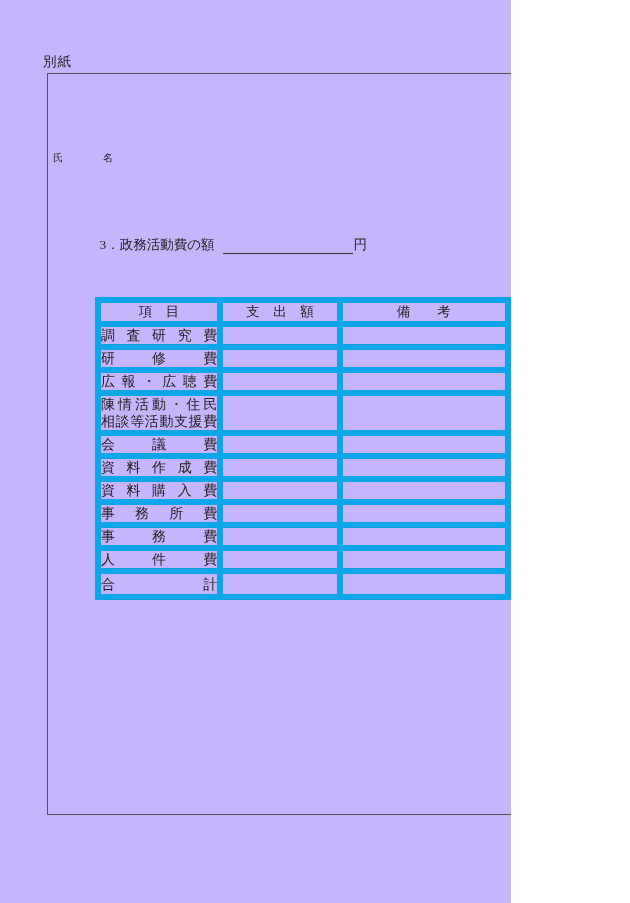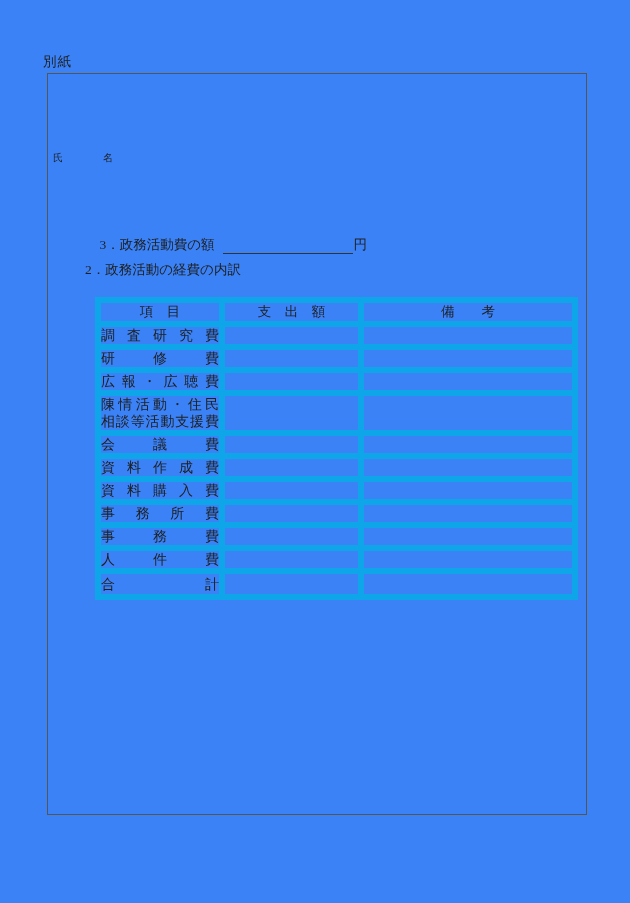--- a/index.html
+++ b/index.html
@@ -1,17 +1,17 @@
 <!DOCTYPE html>
 <html><head>
 <meta charset="utf-8">
 <style>
   html,body { margin:0; padding:0; background:#fff; }
   .page {
-    position:relative; width:630px; height:903px; background:#3b82f6;
+    position:relative; width:511px; height:903px; background:#c4b5fd;
     font-family:"Liberation Serif","DejaVu Serif",serif;
     color:#1f1f1f; overflow:hidden;
   }
   .attachment {
     position:absolute; left:43px; top:53px;
     font-size:13.5px; letter-spacing:1px;
   }
   .form-box {
     position:absolute; left:47px; top:73px; width:538px; height:740px;
     border:1px solid #555;
@@ -74,21 +74,20 @@
 
   <div class="form-box"></div>
 
 
   <div class="name-label">氏　　　　名</div>
 
   <div class="section1">
     <span>3．政務活動費の額</span><span class="blank-line"></span><span>円</span>
   </div>
 
-  <div class="section2">2．政務活動の経費の内訳</div>
 
 
   <table class="expense-table">
     <colgroup>
         <col class="c1">
         <col class="c2">
         <col class="c3">
       </colgroup>
     <tbody>
         <tr class="header-row">

